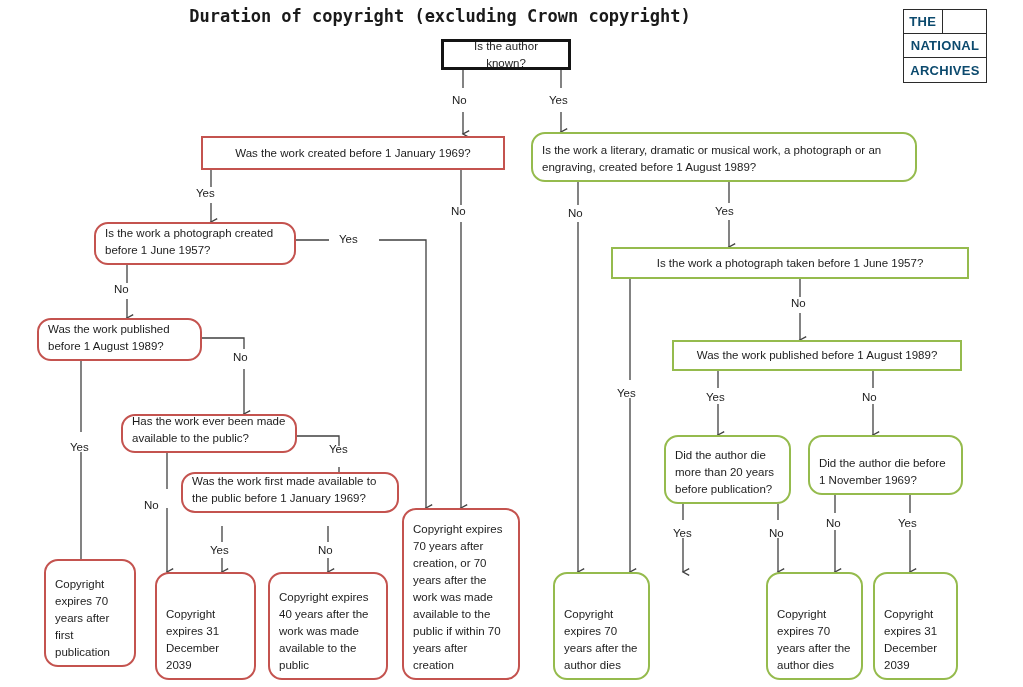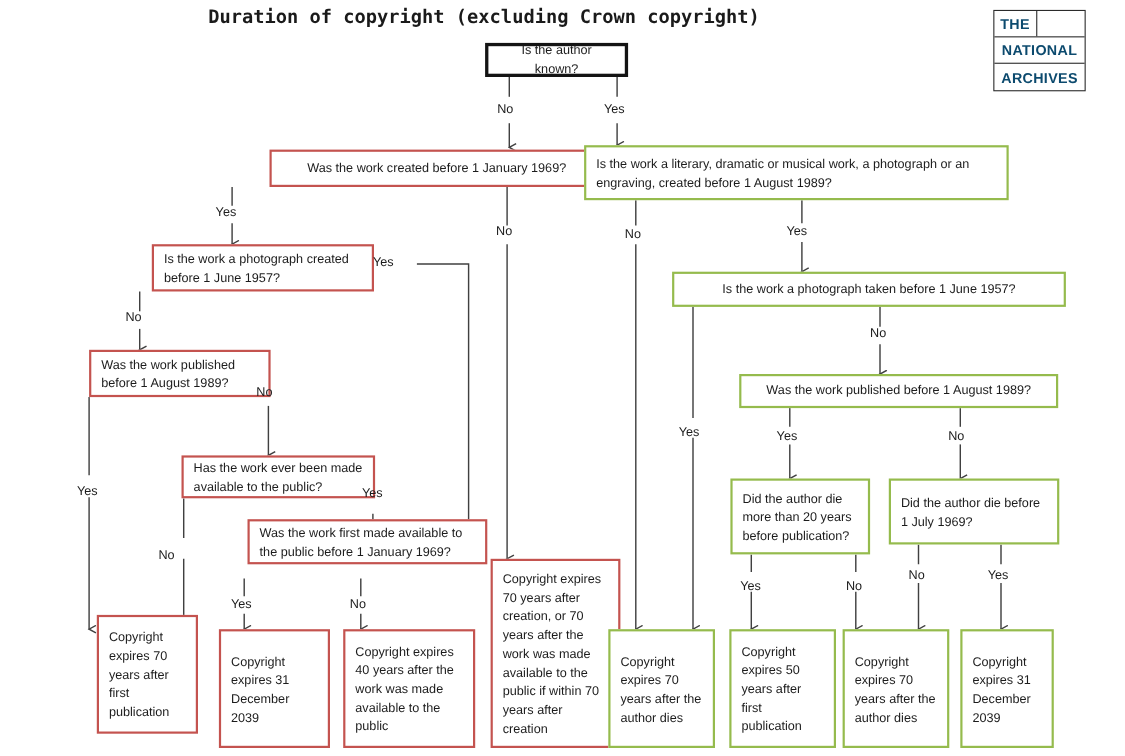--- a/index.html
+++ b/index.html
@@ -74,24 +74,24 @@
     padding: 4px 9px;
     font-size: 11.5px;
     line-height: 17px;
     color: #1c1c1c;
   }
   .node.root {
     border: 3px solid #141414;
     justify-content: center;
     text-align: center;
   }
-  .node.red { border: 2.5px solid #c4534f; margin-left: 44px; }
+  .node.red { border: 2.5px solid #c4534f; }
   .node.green { border: 2.5px solid #95bb4d; }
   .node.center { justify-content: center; text-align: center; }
-  .node.top { align-items: center; padding-top: 7px; }
+  .node.top { align-items: flex-end; padding-top: 7px; border-radius: 14px; }
 
   .edge-label {
     position: absolute;
     font-size: 11.5px;
     color: #1c1c1c;
     line-height: 14px;
     white-space: nowrap;
   }
   #wires {
     position: absolute;
@@ -248,30 +248,27 @@
 
   <div class="node green center" style="left:672px; top:340px; width:290px; height:31px;">
     <span>Was the work published before 1 August 1989?</span>
   </div>
 
   <div class="node green top" style="left:664px; top:435px; width:127px; height:69px;">
     <span>Did the author die more than 20 years before publication?</span>
   </div>
 
   <div class="node green top" style="left:808px; top:435px; width:155px; height:60px;">
-    <span>Did the author die before 1 July 1969?</span>
+    <span>Did the author die before 1 November 1969?</span>
   </div>
 
   <div class="node green top" style="left:553px; top:572px; width:97px; height:108px;">
     <span>Copyright expires 70 years after the author dies</span>
   </div>
 
-  <div class="node green top" style="left:663px; top:572px; width:97px; height:108px;">
-    <span>Copyright expires 50 years after first publication</span>
-  </div>
 
   <div class="node green top" style="left:766px; top:572px; width:97px; height:108px;">
     <span>Copyright expires 70 years after the author dies</span>
   </div>
 
   <div class="node green top" style="left:873px; top:572px; width:85px; height:108px;">
     <span>Copyright expires 31 December 2039</span>
   </div>
 
   <div class="edge-label" style="left:452px; top:93px;">No</div>

